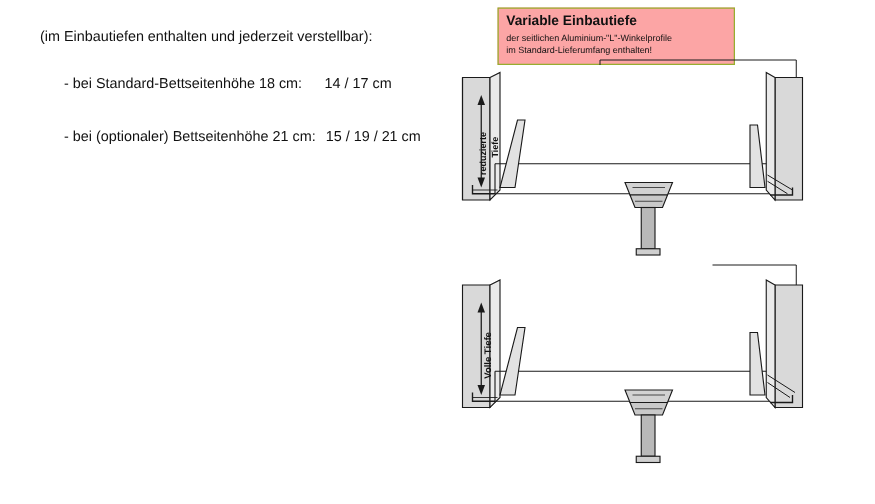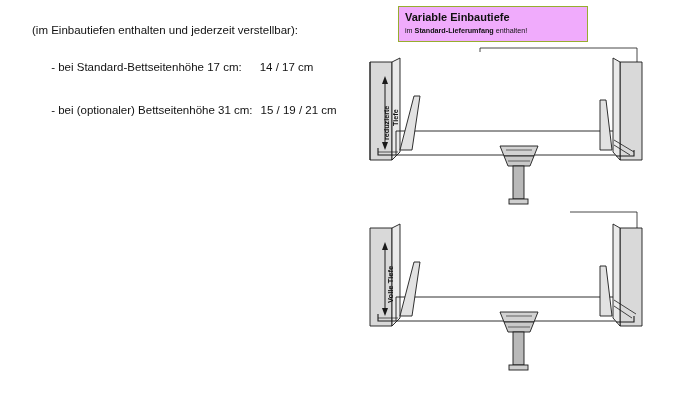--- a/index.html
+++ b/index.html
@@ -49,39 +49,39 @@
   .tb-line .val {
     display: inline-block;
   }
 
   
   .callout {
     position: absolute;
     left: 398px;
     top: 6px;
     width: 190px;
-    background: #f0abfc;
+    background: #fca5a5;
     border: 1px solid #97ad2f;
     padding: 4px 6px 6px 6px;
     box-sizing: border-box;
   }
   .callout-title {
     font-size: 11px;
     font-weight: bold;
     color: #111;
     margin-bottom: 2px;
     line-height: 1.15;
   }
   .callout-line {
     font-size: 7.2px;
     color: #111;
     line-height: 1.35;
     white-space: nowrap;
   }
-  .callout-line b { font-weight: bold; }
+  .callout-line b { font-weight: normal; }
 
   
   #drawing {
     position: absolute;
     left: 0;
     top: 0;
     width: 700px;
     height: 403px;
   }
 
@@ -100,29 +100,30 @@
   }
 </style>
 </head>
 <body>
 
 <div id="stage">
 
   <div class="text-block">
     <div class="tb-sub">(im Einbautiefen enthalten und jederzeit verstellbar):</div>
     <div class="tb-line">
-      <span>- bei Standard-Bettseitenhöhe 17 cm:</span><span style="display:inline-block;width:18px"></span><span class="val">14 / 17 cm</span>
+      <span>- bei Standard-Bettseitenhöhe 18 cm:</span><span style="display:inline-block;width:18px"></span><span class="val">14 / 17 cm</span>
     </div>
     <div class="tb-line">
-      <span>- bei (optionaler) Bettseitenhöhe 31 cm:</span><span style="display:inline-block;width:8px"></span><span class="val">15 / 19 / 21 cm</span>
+      <span>- bei (optionaler) Bettseitenhöhe 21 cm:</span><span style="display:inline-block;width:8px"></span><span class="val">15 / 19 / 21 cm</span>
     </div>
   </div>
 
   <div class="callout">
     <div class="callout-title">Variable Einbautiefe</div>
+    <div class="callout-line">der seitlichen Aluminium-"L"-Winkelprofile</div>
     <div class="callout-line">im <b>Standard-Lieferumfang</b> enthalten!</div>
   </div>
 
   <svg id="drawing" viewBox="0 0 700 403">
     <g stroke="#1a1a1a" fill="none" stroke-width="0.9">
 
       <g>
 
         <path d="M 480 48 L 480 52" stroke="#1a1a1a" stroke-width="0.8"></path>
         <path d="M 637 48 L 637 135" stroke="#1a1a1a" stroke-width="0.8"></path>

